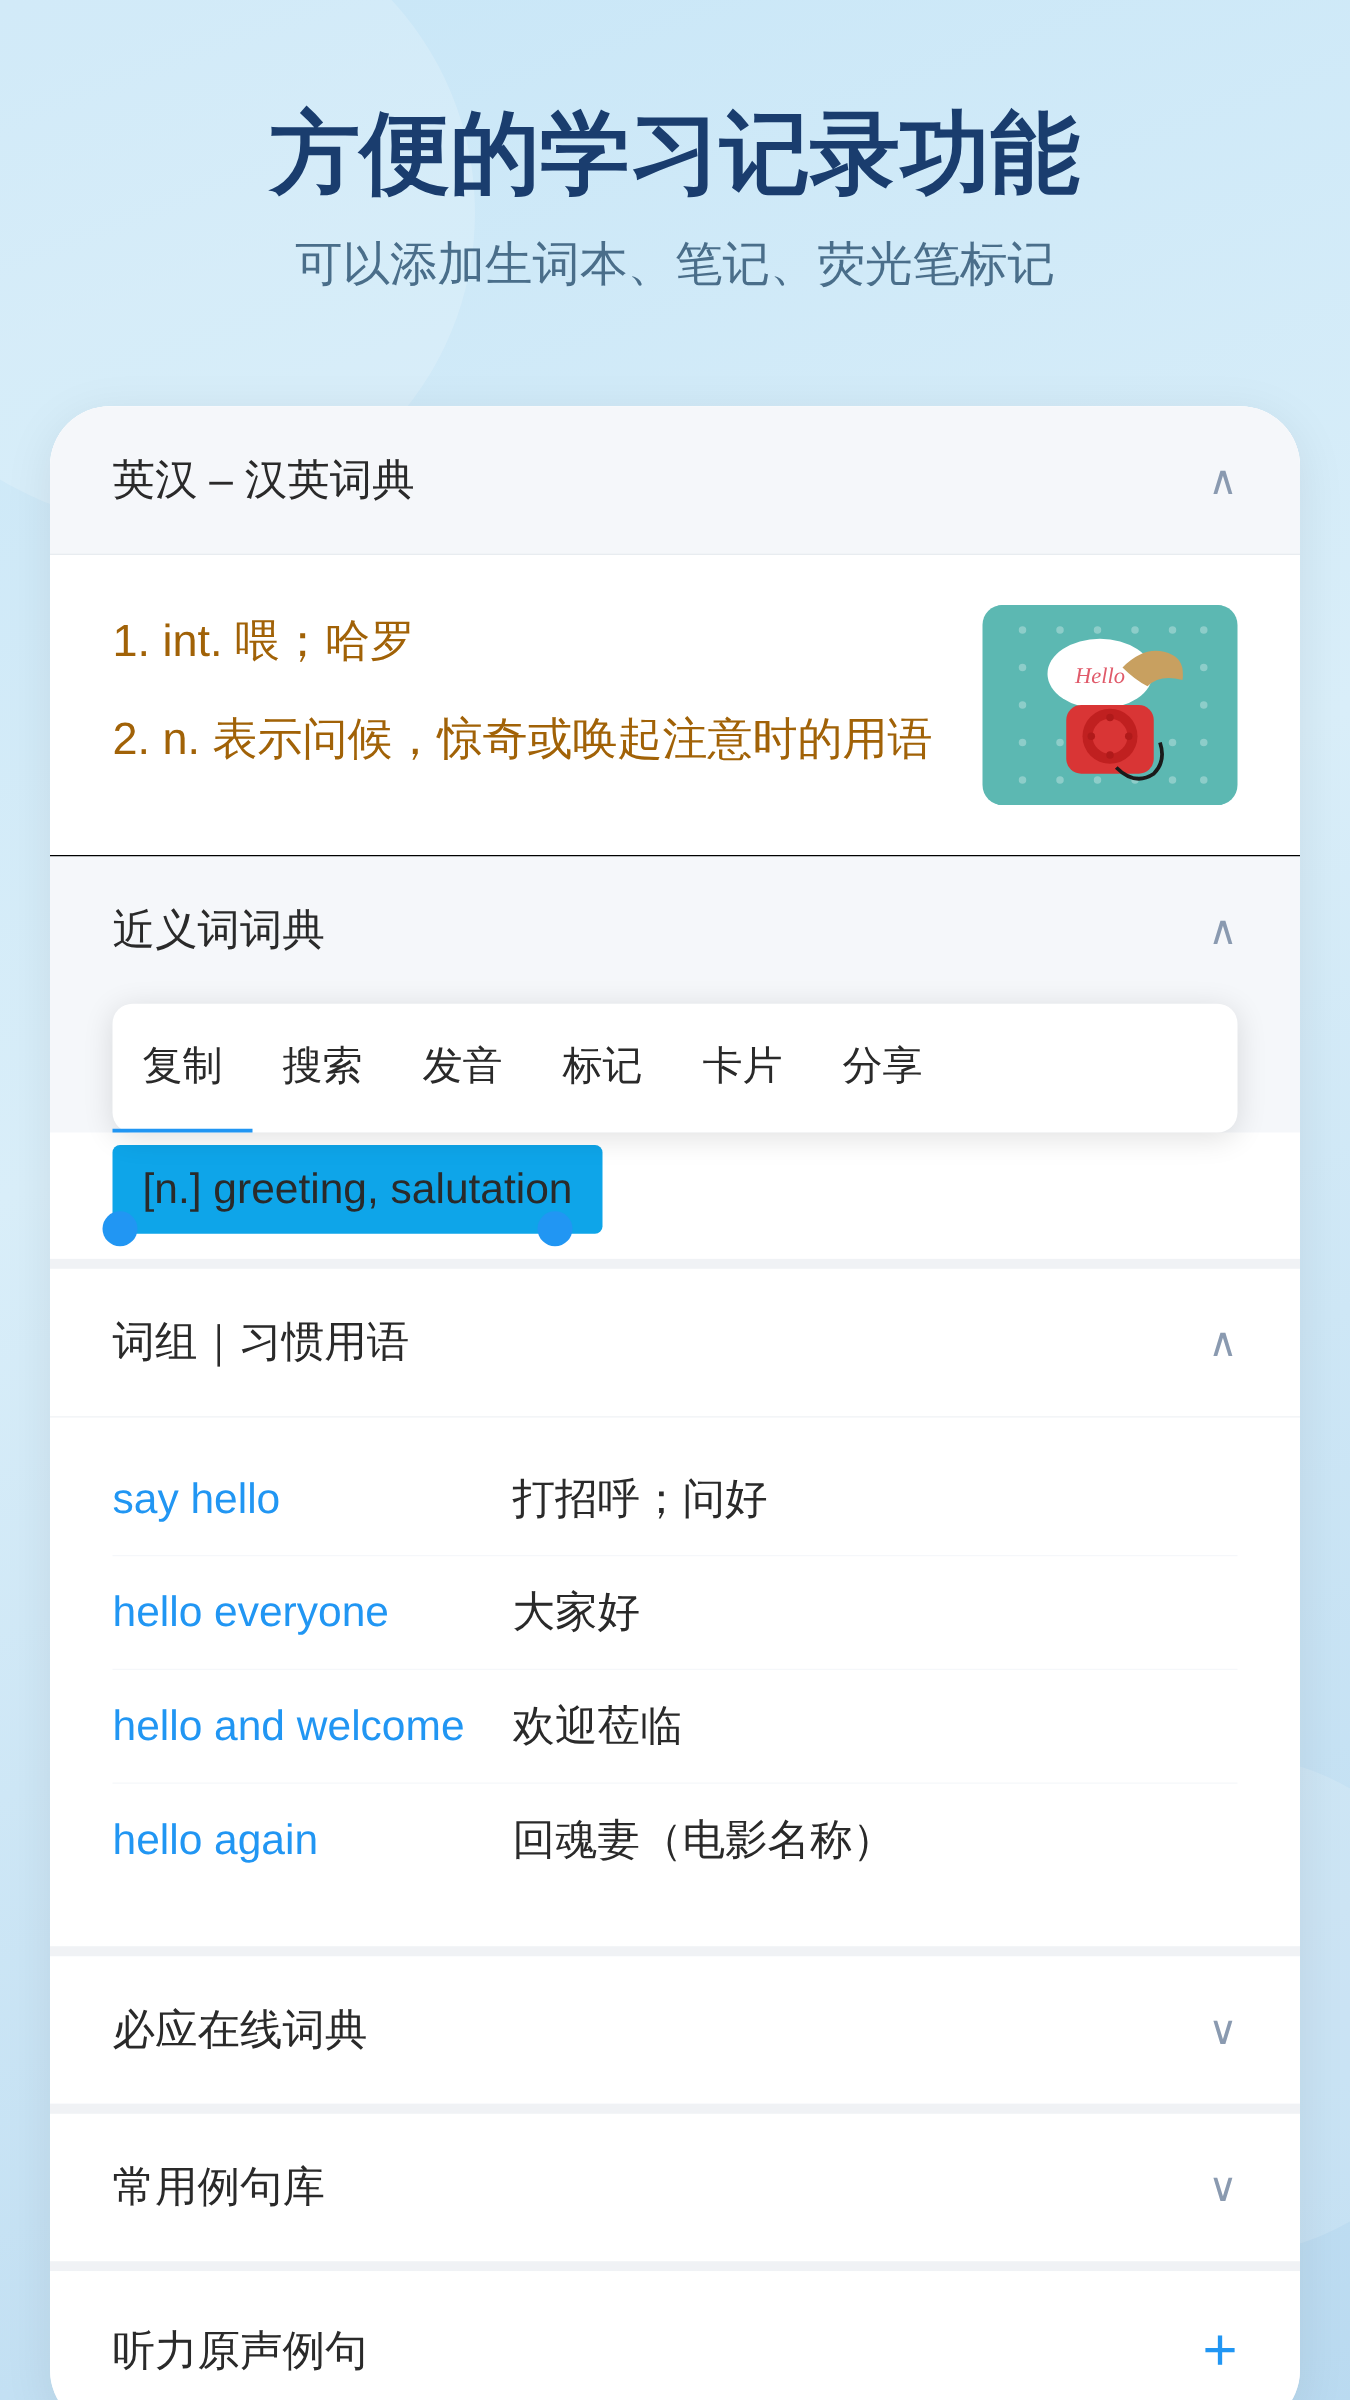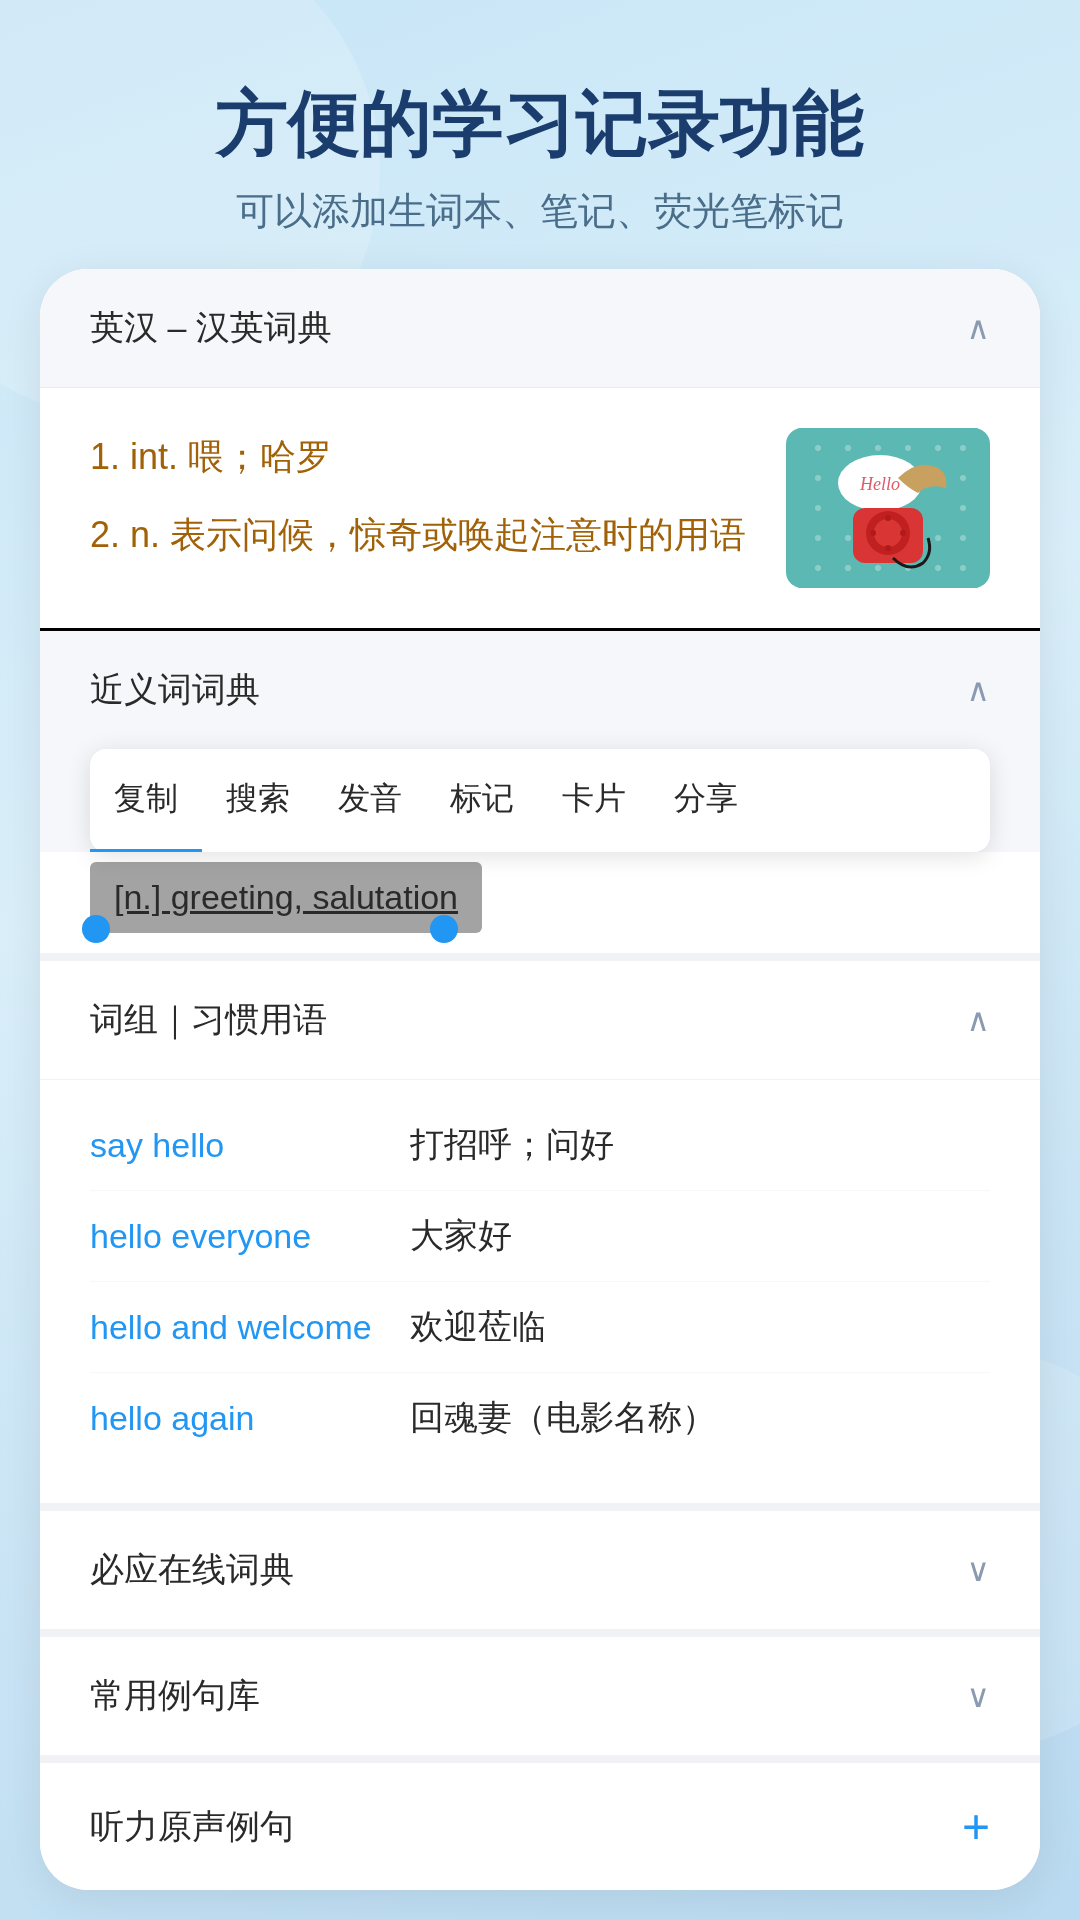--- a/index.html
+++ b/index.html
@@ -38,21 +38,21 @@
 
     .page-container {
       position: relative;
       z-index: 1;
       padding: 80px 40px 60px;
     }
 
     
     .header-section {
       text-align: center;
-      margin-bottom: 32px;
+      margin-bottom: 88px;
     }
 
     .header-title {
       font-size: 72px;
       font-weight: 800;
       color: #1a3d6e;
       line-height: 1.2;
       margin-bottom: 20px;
     }
 
@@ -134,21 +134,21 @@
 
     
     .hello-image svg {
       width: 100%;
       height: 100%;
     }
 
     
     .synonyms-section {
       background: #f5f7fa;
-      border-top: 3px solid #000000;
+      border-top: 1px solid #000000;
     }
 
     .synonyms-header {
       display: flex;
       justify-content: space-between;
       align-items: center;
       padding: 36px 50px;
     }
 
     
@@ -179,26 +179,25 @@
 
     
     .selected-text-row {
       background: white;
       padding: 10px 50px 20px;
       position: relative;
     }
 
     .selected-text-highlight {
       display: inline-block;
-      background: #a3a3a3;
+      background: #0ea5e9;
       padding: 16px 24px;
       border-radius: 6px;
       font-size: 34px;
       color: #2a2a2a;
-      text-decoration: underline;
     }
 
     .selection-handle-left {
       position: absolute;
       left: 42px;
       bottom: 10px;
       width: 28px;
       height: 28px;
       background: #2196f3;
       border-radius: 50%;

